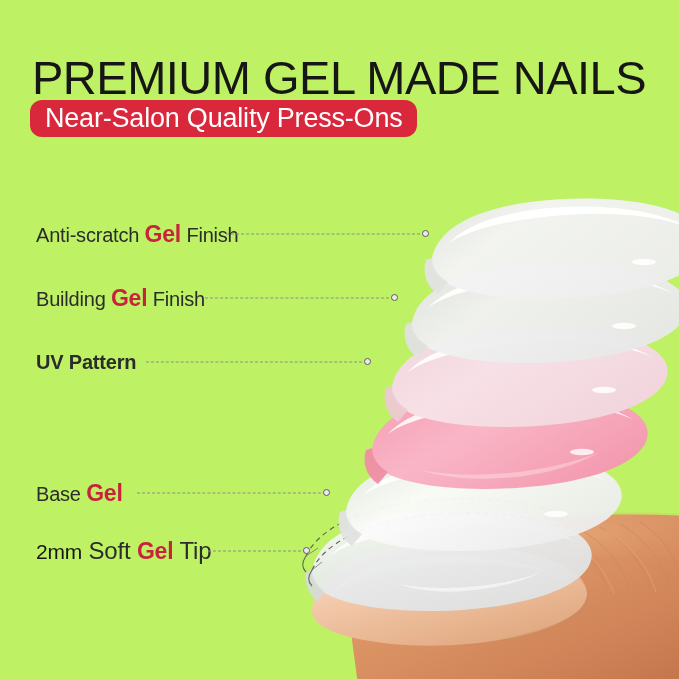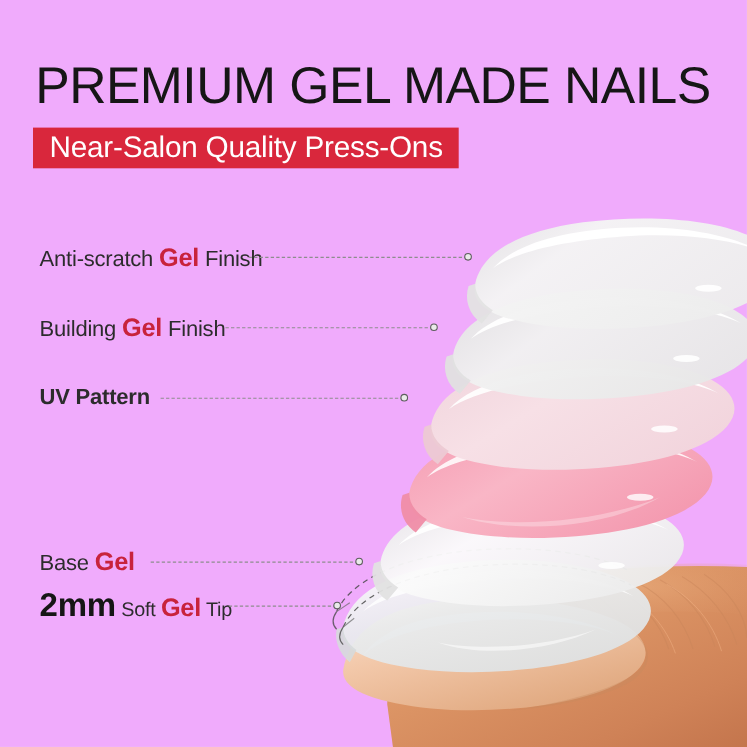--- a/index.html
+++ b/index.html
@@ -10,43 +10,43 @@
     width: 679px;
     height: 679px;
     background: #eaeaea;
     font-family: "Liberation Sans", sans-serif;
     overflow: hidden;
   }
   #poster {
     position: relative;
     width: 679px;
     height: 679px;
-    background: #f0abfc;
+    background: #bef264;
     overflow: hidden;
   }
 
   
   #headline {
     position: absolute;
     left: 32px;
     top: 52px;
     font-size: 47px;
     line-height: 52px;
     letter-spacing: -0.5px;
     font-weight: 400;
     color: #161616;
     white-space: nowrap;
   }
   #subbadge {
     position: absolute;
     left: 30px;
-    top: 116px;
+    top: 100px;
     height: 37px;
     padding: 0 14px 0 15px;
-    border-radius: 0;
+    border-radius: 12px;
     background: #d9273c;
     color: #ffffff;
     font-size: 27px;
     line-height: 37px;
     letter-spacing: -0.2px;
     white-space: nowrap;
     box-sizing: border-box;
   }
 
   
@@ -79,26 +79,26 @@
     white-space: nowrap;
   }
   .label .hl {
     color: #c8233c;
     font-weight: 700;
     font-size: 23px;
     margin-top: 40px;
   }
   .label .strong {
     color: #161616;
-    font-weight: 700;
-    font-size: 30px;
+    font-weight: 400;
+    font-size: 21px;
     text-align: right;
   }
   .label .sm {
-    font-size: 18px;
+    font-size: 24px;
   }
 
   .leader {
     position: absolute;
     top: 50%;
     height: 0;
     border-top: 1px dashed #8d8d8d;
     transform: translateY(-50%);
   }
   .dot {
@@ -269,21 +269,21 @@
 
   <div class="row" style="top:347px;width:679px;font-weight:bold;">
     <div class="label">
       <span>UV Pattern</span>
     </div>
     <div class="leader" style="left:146px;width:221px;"></div>
     <div class="dot" style="left:364px;"></div>
   </div>
 
 
-  <div class="row" style="top:496px;width:679px;">
+  <div class="row" style="top:478px;width:679px;">
     <div class="label">
       <span>Base </span><span class="hl">Gel</span>
     </div>
     <div class="leader" style="left:137px;width:189px;"></div>
     <div class="dot" style="left:323px;"></div>
   </div>
 
   <div class="row" style="top:536px;width:679px;">
     <div class="label">
       <span class="strong">2mm</span><span class="sm"> Soft </span><span class="hl">Gel</span><span class="sm"> Tip</span>

